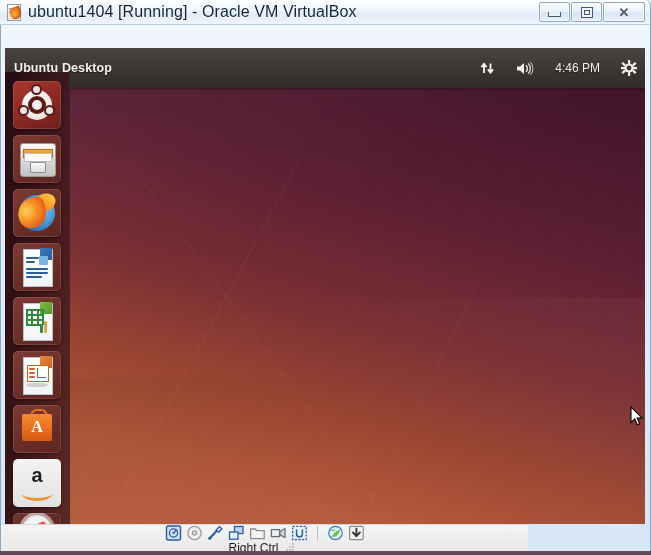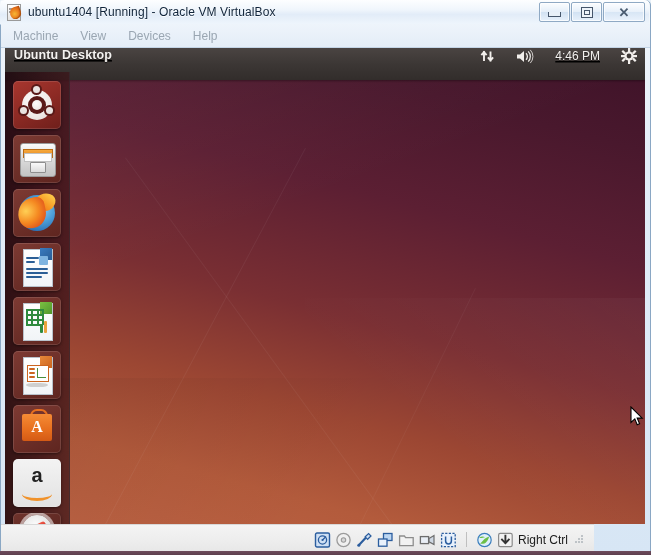--- a/index.html
+++ b/index.html
@@ -47,21 +47,21 @@
   }
   .title-icon .bar1 { top:4px; } .title-icon .bar2 { top:7px; }
   .title-icon .swirl {
     position:absolute; left:4px; top:3px; width:11px; height:12px;
     background: radial-gradient(circle at 40% 55%, #f7b733 0%, #e8761b 55%, #c24f10 100%);
     border-radius: 50% 10% 50% 45%;
     transform: rotate(-18deg);
     box-shadow: inset -1px -1px 1px rgba(120,50,0,.5);
   }
   .title-text {
-    font-size: 12px; color:#10243a; letter-spacing:.1px;
+    font-size: 16px; color:#10243a; letter-spacing:.1px;
     text-shadow: 0 1px 0 rgba(255,255,255,.9);
     white-space: nowrap; flex: 1 1 auto;
   }
   .win-buttons { display:flex; margin-right:4px; flex:0 0 auto; }
   .win-btn {
     width:29px; height:18px; margin-left:1px;
     display:flex; align-items:center; justify-content:center;
     border:1px solid #8fa9c4;
     border-radius: 2px;
     background: linear-gradient(180deg,#fbfdff 0%, #e6eff9 48%, #d2e2f3 52%, #e8f1fb 100%);
@@ -112,25 +112,24 @@
     position:absolute; left:0; top:330px; width:640px; height:160px;
     background: linear-gradient(130deg, rgba(0,0,0,0.06) 0%, rgba(0,0,0,0) 55%);
   }
   .shade2 {
     position:absolute; left:300px; top:250px; width:340px; height:250px;
     background: linear-gradient(220deg, rgba(255,255,255,0.035) 0%, rgba(255,255,255,0) 60%);
   }
 
   
   .ubuntu-panel {
-    position:absolute; left:0; top:0; width:640px; height:32px;
+    position:absolute; left:0; top:0; width:640px; height:40px;
     background: linear-gradient(180deg,#4a4442 0%, #3c3735 50%, #322d2b 100%);
-    display:flex; align-items:flex-start;
+    display:flex; align-items:center;
     box-shadow: 0 1px 2px rgba(0,0,0,.35);
-    text-decoration: underline;
   }
   .panel-title {
     color:#f4f2f0; font-size:12.5px; font-weight:bold;
     margin-left:9px; text-shadow:0 1px 1px rgba(0,0,0,.6);
     letter-spacing:.1px;
   }
   .panel-right {
     margin-left:auto; display:flex; align-items:center; gap:21px; margin-right:8px;
   }
   .panel-clock {
@@ -269,24 +268,25 @@
     position:absolute; left:4px; top:14px; width:30px; height:6px;
     background: linear-gradient(180deg,#f05a4a,#c62f22);
     border-radius:3px; transform: rotate(-26deg);
   }
 
   
   .cursor { position:absolute; left:625px; top:358px; width:14px; height:21px; }
 
   
   .statusbar {
-    position:absolute; left:1px; top:524px; width:593px; height:29px;
+    position:absolute; left:1px; top:524px; width:527px; height:29px;
     background: linear-gradient(180deg,#f4f4f4 0%, #ededed 55%, #e6e6e6 100%);
-    display:flex; align-items:center; justify-content:flex-end;
+    display:flex; align-items:center; 
     border-top:1px solid #d8d8d8;
+    flex-direction:column;
   }
   .sb-icons { display:flex; align-items:center; gap:4px; }
   .sb-ic {
     width:17px; height:16px; position:relative; display:block;
   }
   .sb-sep { width:1px; height:15px; background:#bfbfbf; margin:0 5px; }
   .sb-host {
     font-size:12px; color:#1b1b1b; margin-left:4px; white-space:nowrap;
   }
   .sb-right { display:flex; align-items:center; margin-right:7px; }
@@ -318,26 +318,20 @@
         </div>
       <div class="win-btn">
           <div class="glyph-max"></div>
         </div>
       <div class="win-btn close">
           <div class="glyph-close">✕</div>
         </div>
     </div>
   </div>
 
-  <div class="menubar">
-    <div class="menu-item">Machine</div>
-    <div class="menu-item">View</div>
-    <div class="menu-item">Devices</div>
-    <div class="menu-item">Help</div>
-  </div>
 
   <div class="vm-viewport">
     <div class="wallpaper">
       <div class="crease c1"></div>
       <div class="crease c2"></div>
       <div class="crease c3"></div>
       <div class="shade1"></div>
       <div class="shade2"></div>
     </div>
 

